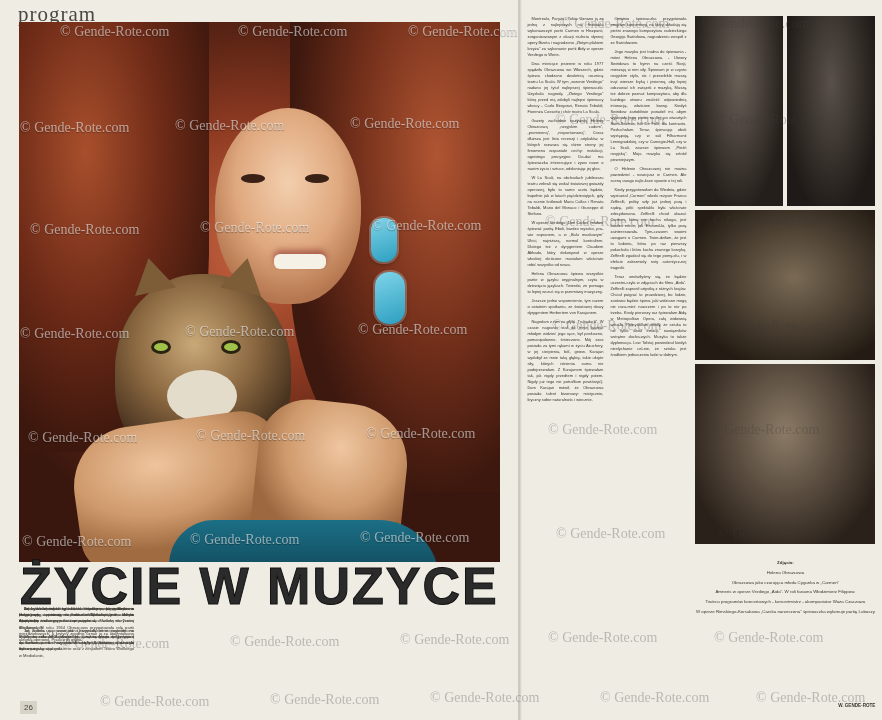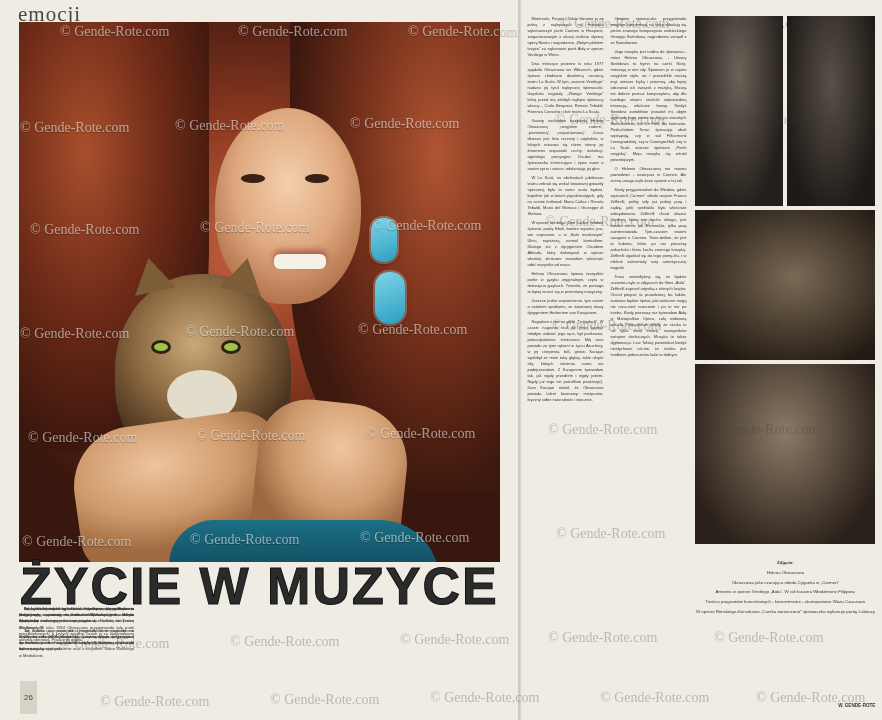--- a/index.html
+++ b/index.html
@@ -95,21 +95,21 @@
   
   .coltext{position:absolute;font-family:"Liberation Sans",sans-serif;font-size:4.1px;line-height:1.52;
     color:#3a372f;text-align:justify;}
   .coltext p{margin:0 0 3px 0;text-indent:5px;}
 
   .lcols{position:absolute;left:19px;top:606px;width:482px;height:96px;
     display:flex;gap:8px;}
   .lcols .c{width:115px;}
 
   .pagenum{position:absolute;left:20px;bottom:6px;font-size:8px;color:#4a4640;
-    background:#d8d3c7;padding:12px 4px;}
+    background:#d8d3c7;padding:2px 4px;}
 
   
   .rcols{position:absolute;left:8px;top:16px;width:160px;height:640px;display:flex;gap:7px;}
   .rcols .c{width:76px;}
   .rtext{font-size:4.0px;line-height:1.5;color:#3a372f;text-align:justify;}
   .rtext p{margin:0 0 3px 0;text-indent:4px;}
 
   .photos{position:absolute;left:176px;top:16px;width:180px;}
   .ph{position:relative;margin-bottom:4px;overflow:hidden;background:#2a2522;}
   .ph.a{width:88px;height:190px;float:left;margin-right:4px;
@@ -131,21 +131,21 @@
   .gutter{position:absolute;left:519px;top:0;width:3px;height:720px;
     background:linear-gradient(90deg,rgba(0,0,0,.18),rgba(0,0,0,0));}
 </style>
 </head>
 <body>
 
 <div class="page">
   <div class="spread">
 
     <div class="left">
-      <div class="sztuka">emocji</div>
+      <div class="sztuka">program</div>
 
       <div class="photo">
         <div class="hairL"></div>
         <div class="hairR"></div>
         <div class="face"></div>
         <div class="eyeL"></div>
         <div class="eyeR"></div>
         <div class="teeth"></div>
         <div class="earring"></div>
         <div class="earring b"></div>

